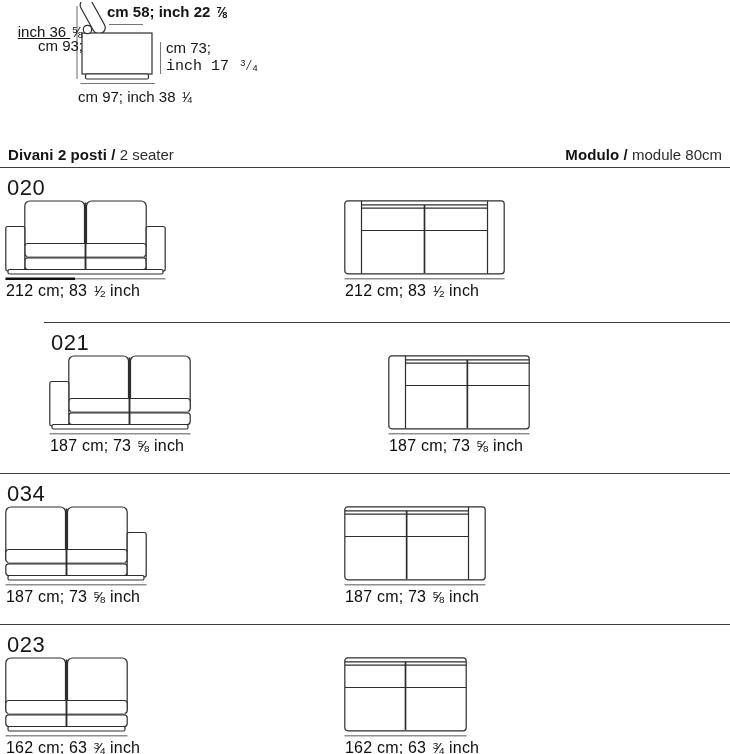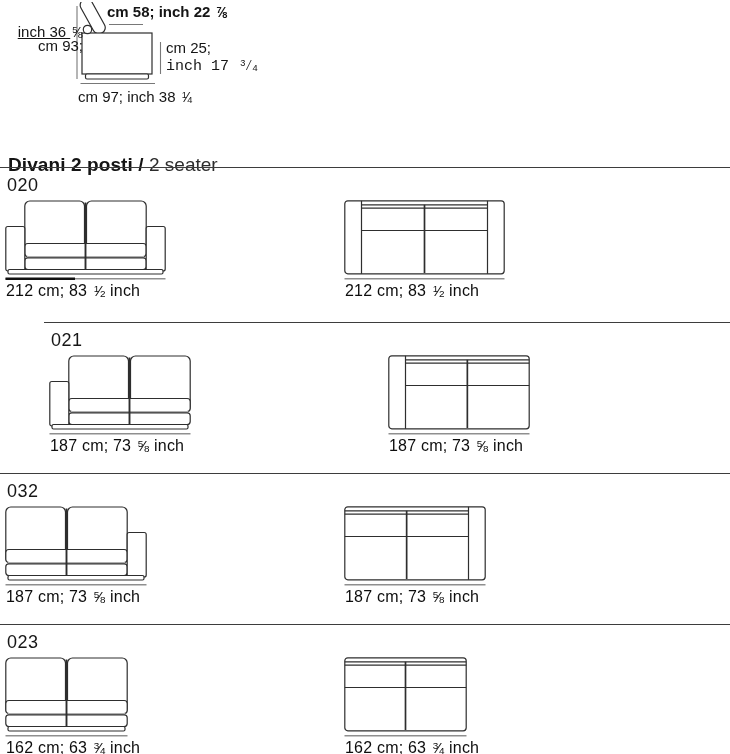--- a/index.html
+++ b/index.html
@@ -11,29 +11,29 @@
   .side-diagram{position:absolute;left:10px;top:2px;width:230px;height:110px;}
   .side-diagram svg{position:absolute;left:0;top:0;}
   .sd-lbl{position:absolute;font-size:15px;line-height:18px;white-space:nowrap;color:#151515;font-weight:500;}
   .sd-h1{right:157px;top:3px;text-align:right;margin-top:32px;}
   .sd-h2{right:157px;top:21px;text-align:center;text-decoration:underline;}
   .sd-top{left:97px;top:1px;font-weight:bold;}
   .sd-r1{left:156px;top:37px;}
   .sd-r2{left:156px;top:55px;font-family:Liberation Mono, monospace;}
   .sd-bot{left:68px;top:86px;}
   
-  .catalog-header{position:absolute;left:8px;right:8px;top:146px;height:20px;font-size:19px;margin-top:8px;}
+  .catalog-header{position:absolute;left:8px;right:8px;top:146px;height:20px;font-size:15px;}
   .hdr-left{position:absolute;left:0;top:0;}
   .hdr-right{position:absolute;right:0;top:0;text-align:right;}
   .hdr-primary{font-weight:700;color:#141414;letter-spacing:.1px;}
   .hdr-secondary{font-weight:400;color:#2c2c2c;}
   
   .model-row{position:absolute;left:0;width:730px;}
   .row-rule{position:absolute;left:0;top:0;width:730px;border-top:1.6px solid #3d3d3d;}
-  .model-code{position:absolute;left:7px;top:8px;font-size:18px;letter-spacing:.5px;color:#161616;}
+  .model-code{position:absolute;left:7px;top:8px;font-size:22px;letter-spacing:.5px;color:#161616;}
   .front-view{position:absolute;left:5px;top:33px;}
   .top-view{position:absolute;left:344px;top:33px;}
   .dim-label{position:absolute;top:115px;font-size:16px;font-weight:400;color:#0d0d0d;white-space:nowrap;letter-spacing:.2px;}
   .dim-front{left:6px;}
   .dim-top{left:345px;}
   
   .fr{display:inline-block;letter-spacing:0;margin-left:2px;}
   .fr sup{font-size:.62em;vertical-align:.45em;line-height:0;}
   .fr sub{font-size:.62em;vertical-align:-.12em;line-height:0;}
   .fr .frs{font-size:.95em;margin:0 -1px;}
@@ -54,28 +54,31 @@
       <g stroke="#787878" stroke-width="1.1">
         <line x1="67" y1="4" x2="67" y2="77"></line>
         <line x1="99" y1="22.5" x2="133" y2="22.5"></line>
         <line x1="150.5" y1="40" x2="150.5" y2="72"></line>
         <line x1="70.5" y1="81.5" x2="145" y2="81.5"></line>
       </g>
     </svg>
     <div class="sd-lbl sd-h1 frx">cm 93;</div>
     <div class="sd-lbl sd-h2 frx">inch 36 <span class="fr"><sup>5</sup><span class="frs">⁄</span><sub>8</sub></span></div>
     <div class="sd-lbl sd-top frx">cm 58; inch 22 <span class="fr"><sup>7</sup><span class="frs">⁄</span><sub>8</sub></span></div>
-    <div class="sd-lbl sd-r1 frx">cm 25;</div>
+    <div class="sd-lbl sd-r1 frx">cm 73;</div>
     <div class="sd-lbl sd-r2 frx">inch 17 <span class="fr"><sup>3</sup><span class="frs">⁄</span><sub>4</sub></span></div>
     <div class="sd-lbl sd-bot frx">cm 97; inch 38 <span class="fr"><sup>1</sup><span class="frs">⁄</span><sub>4</sub></span></div>
   </div>
 
   <div class="catalog-header">
     <div class="hdr-left">
       <span class="hdr-primary">Divani 2 posti /</span><span class="hdr-secondary"> 2 seater</span>
+    </div>
+    <div class="hdr-right">
+      <span class="hdr-primary">Modulo /</span><span class="hdr-secondary"> module 80cm</span>
     </div>
   </div>
 
   <section class="model-row" style="top:167px;height:155px;">
     <div class="row-rule"></div>
     <div class="model-code">020</div>
     <div class="front-view"><svg width="162" height="84" viewBox="0 0 162 84">
           <g stroke="#2e2e2e" stroke-width="1.2" fill="#fff">
             <rect x="19.8" y="1" width="59.699999999999996" height="56" rx="5"></rect>
             <rect x="81.5" y="1" width="59.699999999999996" height="56" rx="5"></rect>
@@ -136,21 +139,21 @@
             <line x1="79.35" y1="4.8" x2="79.35" y2="73" stroke-width="1.7"></line>
           </g>
           <line x1="0.5" y1="78.8" x2="141.5" y2="78.8" stroke="#8f8f8f" stroke-width="1.4"></line>
         </svg></div>
     <div class="dim-label dim-front frx">187 cm; 73 <span class="fr"><sup>5</sup><span class="frs">⁄</span><sub>8</sub></span> inch</div>
     <div class="dim-label dim-top frx">187 cm; 73 <span class="fr"><sup>5</sup><span class="frs">⁄</span><sub>8</sub></span> inch</div>
   </section>
 
   <section class="model-row" style="top:473px;height:151px;">
     <div class="row-rule"></div>
-    <div class="model-code">032</div>
+    <div class="model-code">034</div>
     <div class="front-view"><svg width="143" height="84" viewBox="0 0 143 84">
           <g stroke="#2e2e2e" stroke-width="1.2" fill="#fff">
             <rect x="0.8" y="1" width="59.7" height="56" rx="5"></rect>
             <rect x="62.5" y="1" width="59.7" height="56" rx="5"></rect>
             <rect x="0.8" y="43.5" width="121.4" height="13" rx="3"></rect>
           </g>
           <line x1="2.8" y1="57.2" x2="120.2" y2="57.2" stroke="#b0b0b0" stroke-width="2.2"></line>
           <g stroke="#2e2e2e" stroke-width="1.2" fill="#fff">
             <rect x="0.8" y="57.8" width="121.4" height="11.8" rx="3"></rect>
             <rect x="122.2" y="26.5" width="19" height="44.5" rx="2"></rect>

